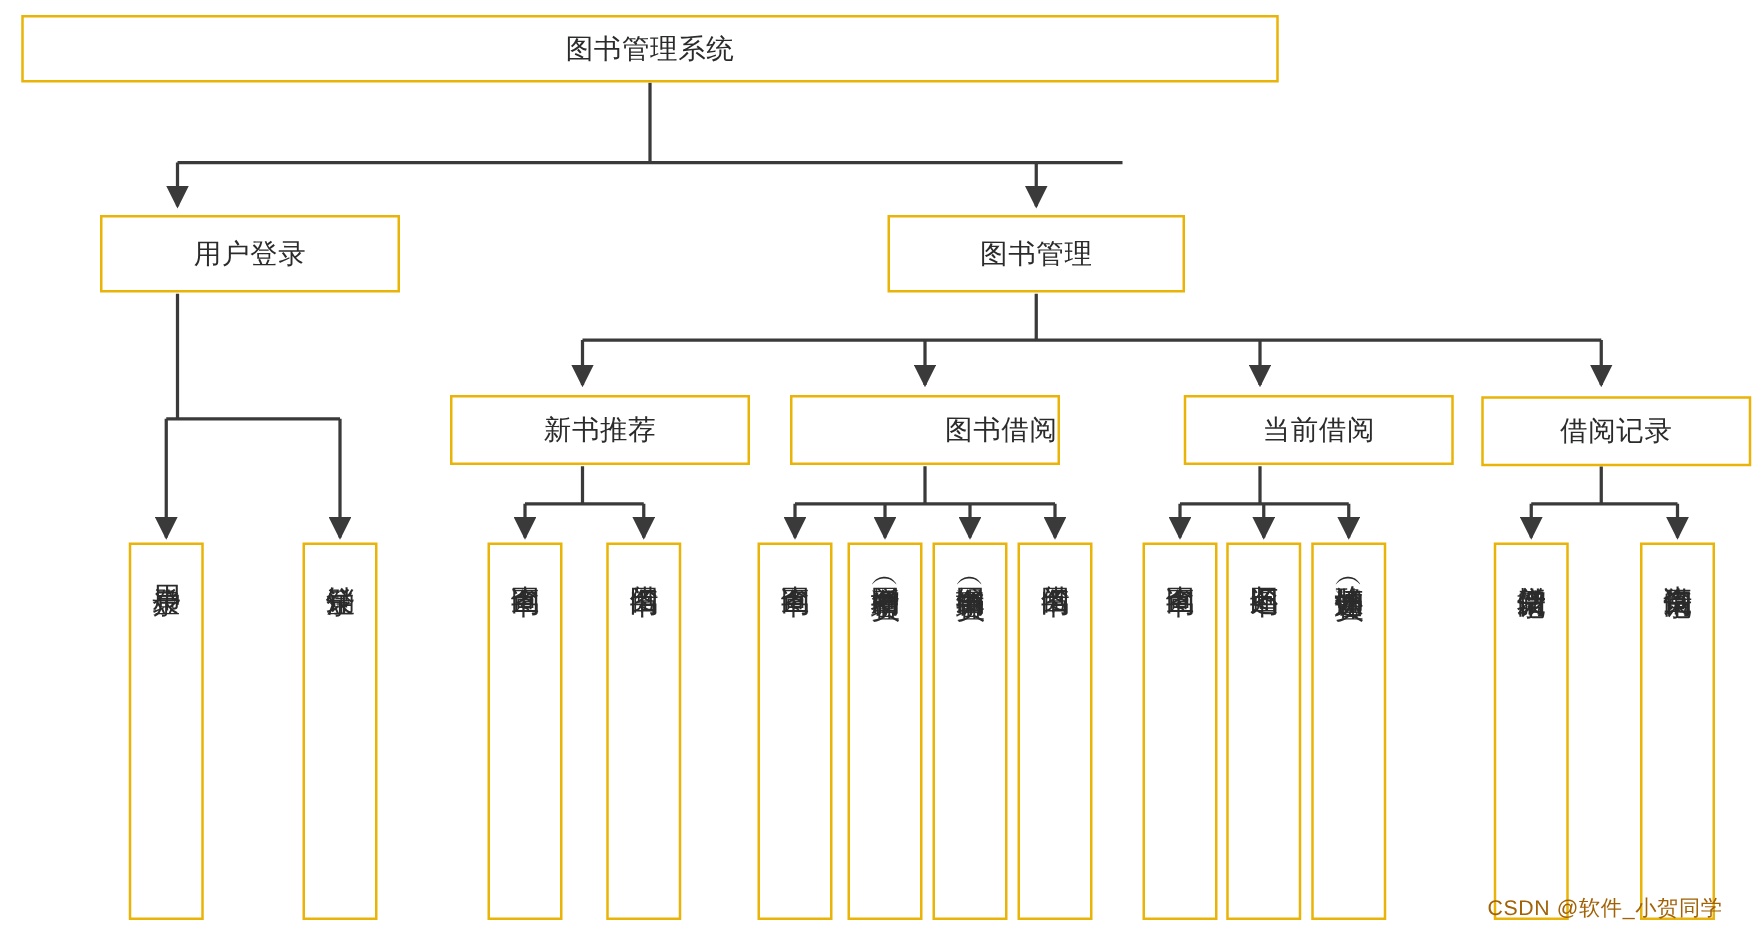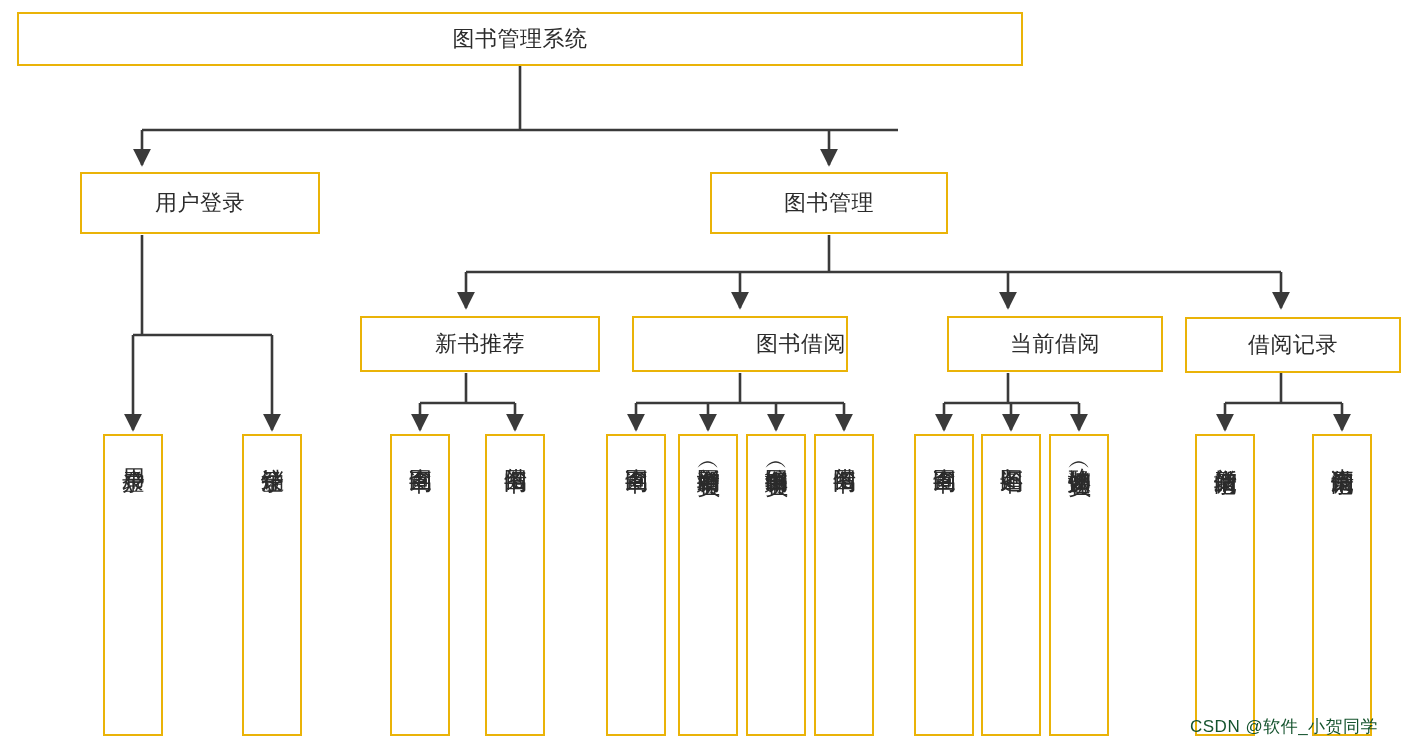--- a/index.html
+++ b/index.html
@@ -50,21 +50,21 @@
     text-orientation: upright;
     font-size: 23px;
     line-height: 1.12;
     letter-spacing: 1px;
     color: #2b2b2b;
     white-space: nowrap;
   }
   .watermark {
     position: absolute;
     font-size: 17px;
-    color: #14532d;
+    color: #a16207;
     white-space: nowrap;
     letter-spacing: 0.5px;
   }
 </style>
 </head>
 <body>
 
 <div id="canvas">
 
   <svg class="connectors" viewBox="0 0 1405 747" xmlns="http://www.w3.org/2000/svg">

